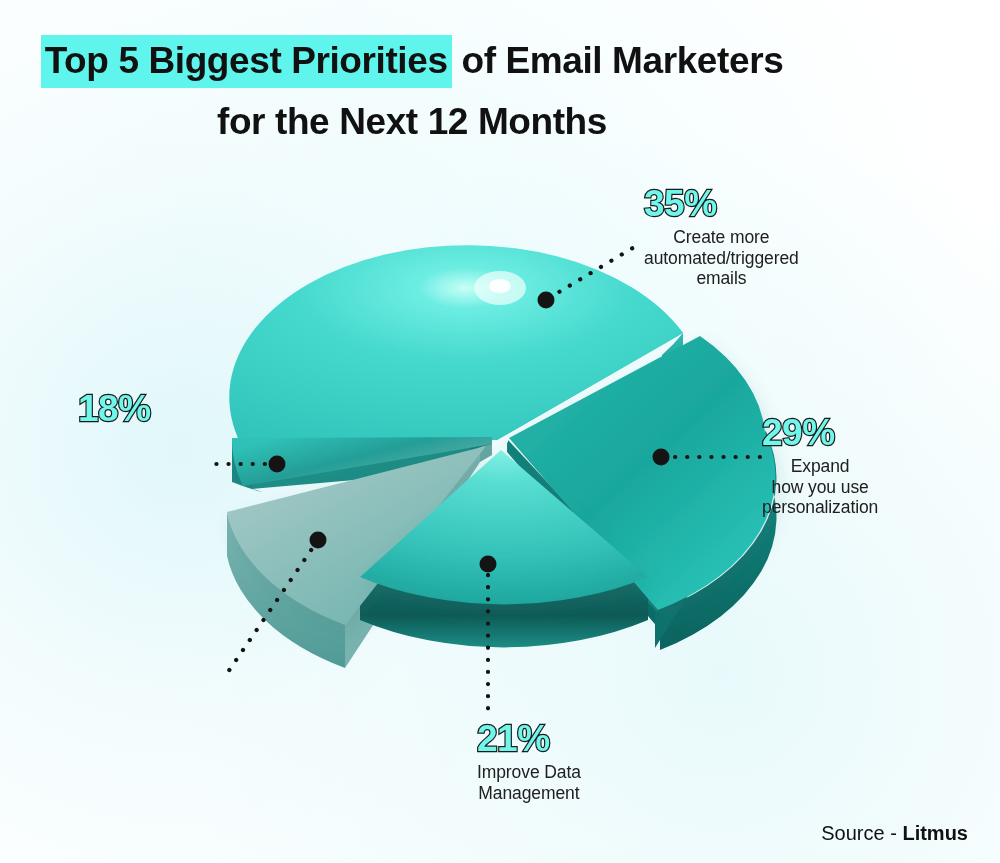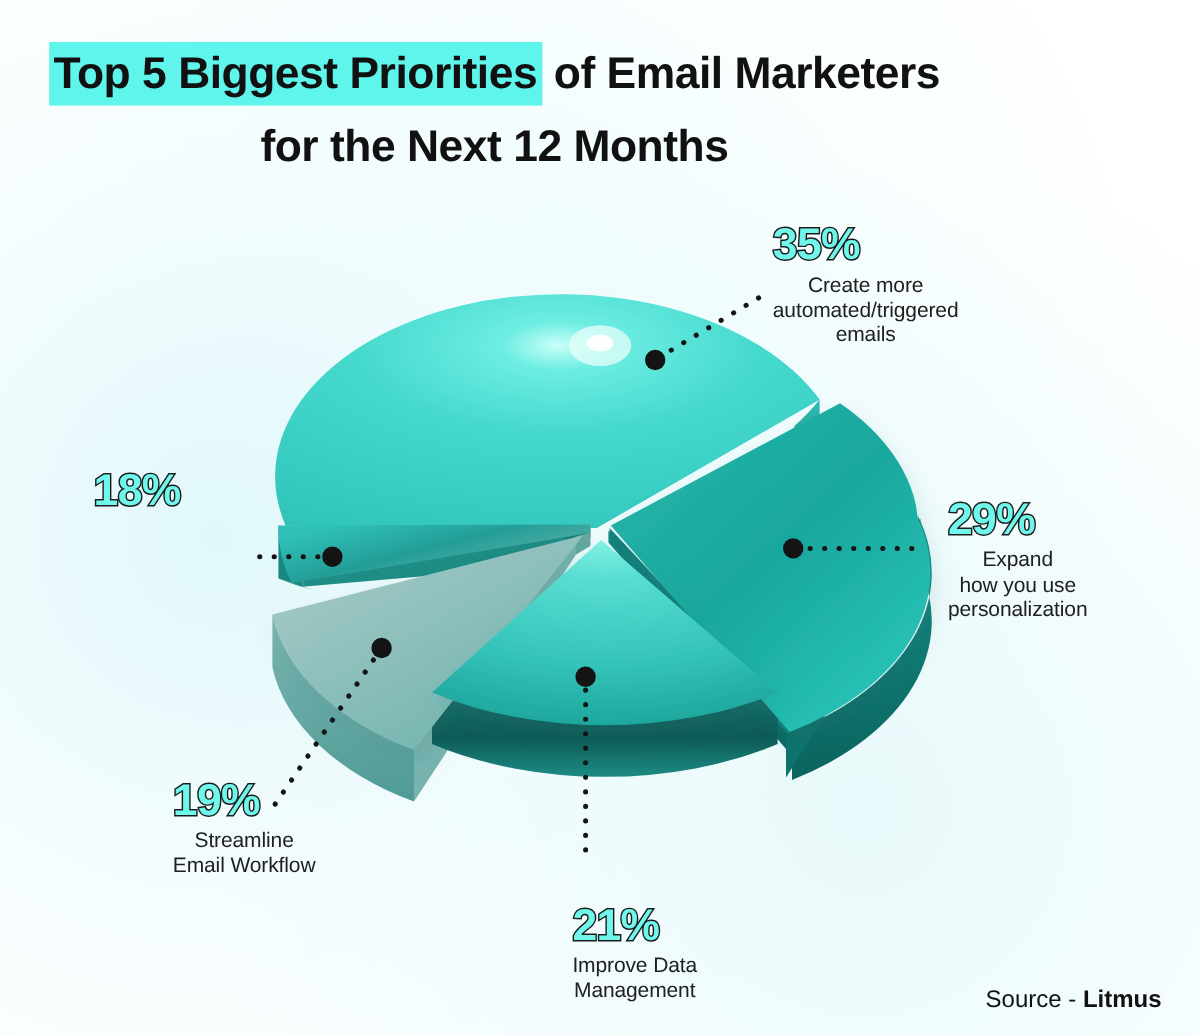--- a/index.html
+++ b/index.html
@@ -70,22 +70,22 @@
   .clabel {
     font-size: 17.5px;
     color: #202020;
     line-height: 1.18;
     white-space: pre-line;
     letter-spacing: -0.1px;
     text-align: center;
   }
 
   #callout-35  { left: 644px; top: 185px; }
-  #callout-29  { left: 790px; top: 414px; }
-  #callout-21  { left: 477px; top: 752px; }
+  #callout-29  { left: 762px; top: 414px; }
+  #callout-21  { left: 477px; top: 720px; }
   #callout-19  { left: 144px; top: 648px; }
   #callout-18  { left: 78px;  top: 390px; }
 
   
   #source {
     position: absolute;
     right: 32px;
     bottom: 18px;
     font-size: 20px;
     color: #111111;
@@ -288,25 +288,20 @@
 how you use
 personalization</div>
   </div>
 
   <div class="callout" id="callout-21">
     <div class="pct">21%</div>
     <div class="clabel">Improve Data
 Management</div>
   </div>
 
-  <div class="callout" id="callout-19">
-    <div class="pct">19%</div>
-    <div class="clabel">Streamline
-Email Workflow</div>
-  </div>
 
   <div class="callout" id="callout-18">
     <div class="pct">18%</div>
   </div>
 
   <div id="source"><span>Source - </span><span class="src-strong">Litmus</span></div>
 
 </div>
 
 </body></html>

